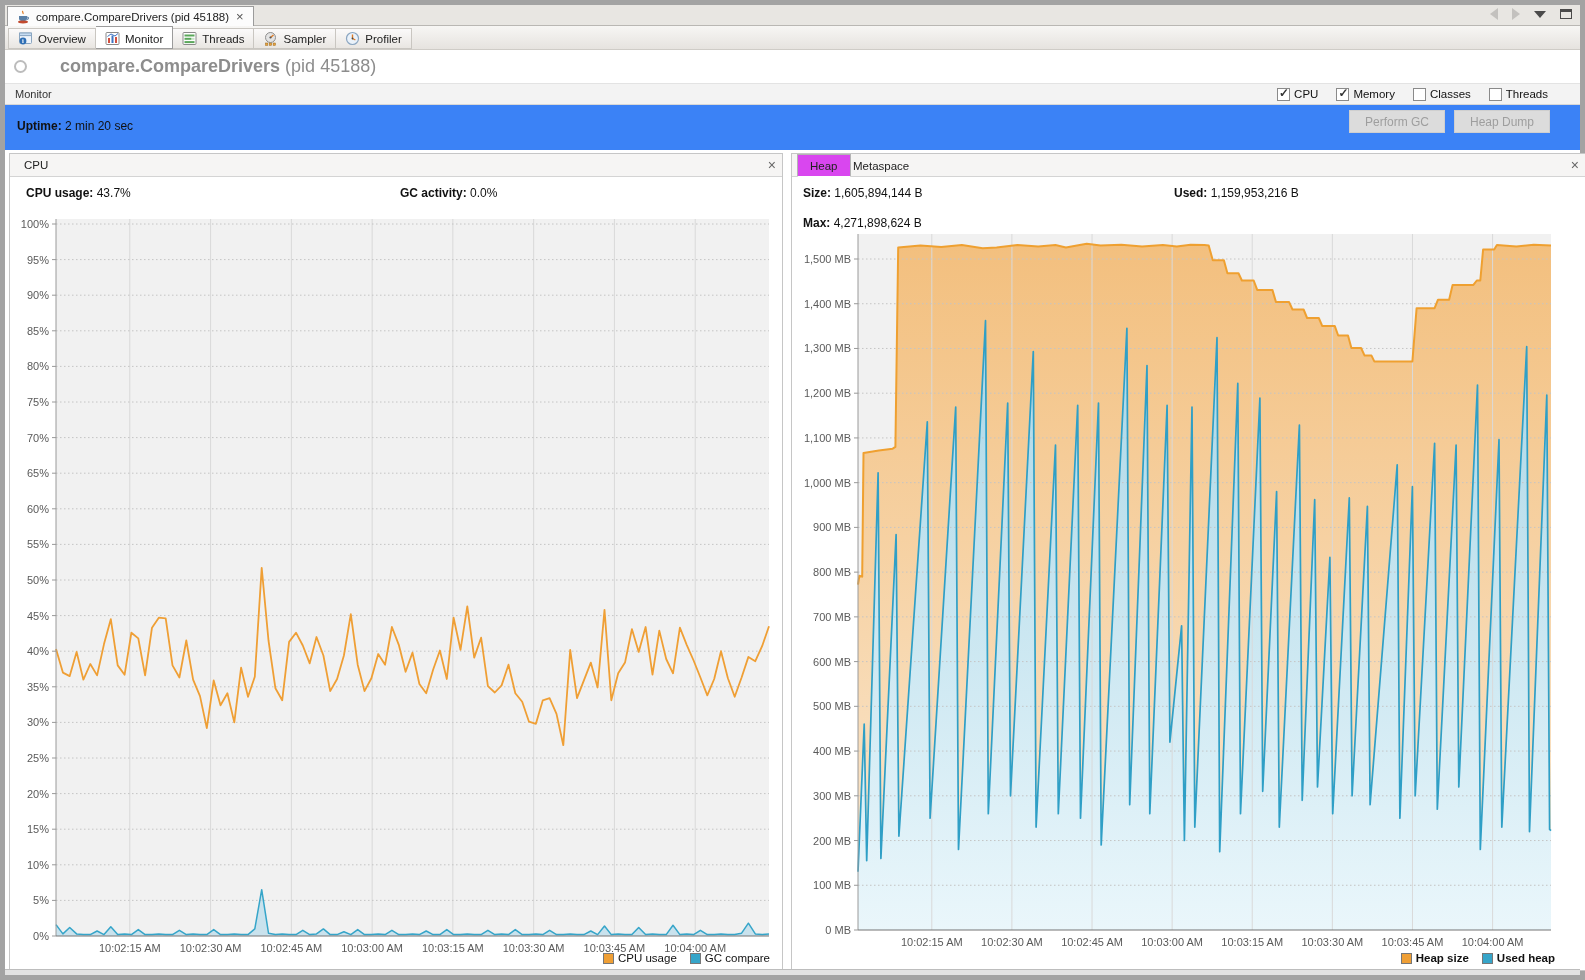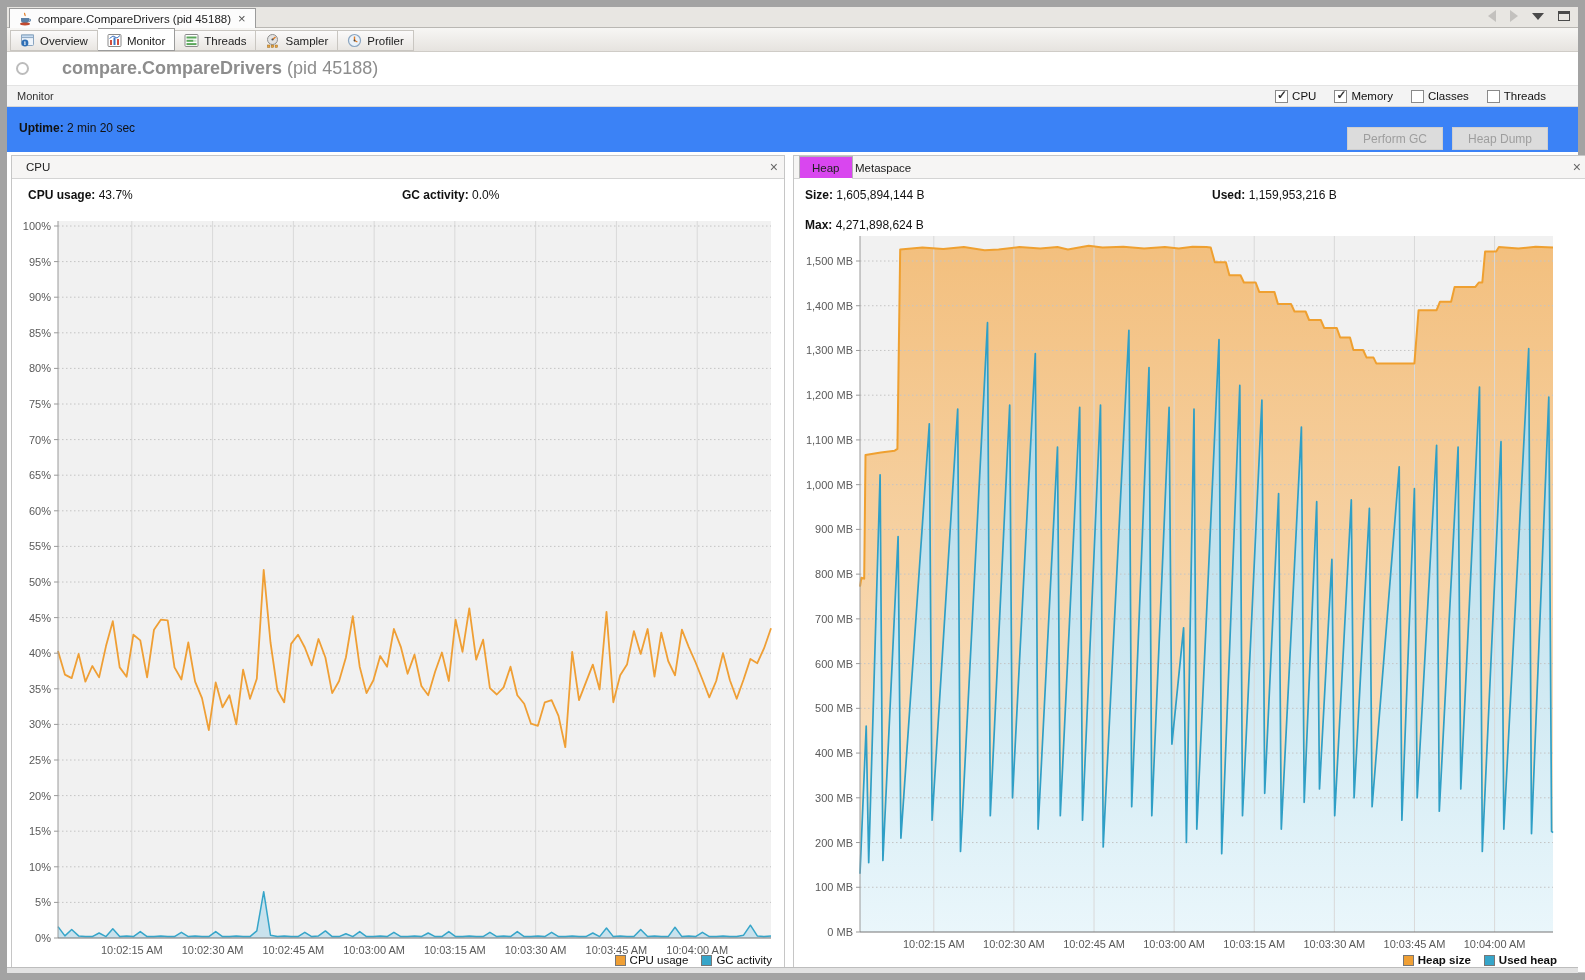--- a/index.html
+++ b/index.html
@@ -1,17 +1,17 @@
 <!DOCTYPE html>
 <html><head>
 <meta charset="utf-8">
 <style>
   * { margin:0; padding:0; box-sizing:border-box; }
   html,body { width:1585px; height:980px; background:#fff; font-family:"Liberation Sans",sans-serif; overflow:hidden; }
-  .window { position:relative; width:1585px; height:980px; border:7px solid #a3a3a3; background:#fff; }
+  .window { position:relative; width:1585px; height:980px; border:5px solid #a3a3a3; background:#fff; }
 
   
   .doc-tabbar { position:absolute; left:0; top:0; width:100%; height:21px; background:#e8e6e2; border-bottom:1px solid #b9b7b3; }
   .doc-tab { position:absolute; left:2px; top:1px; height:20px; background:#fcfcfc; border:1px solid #9b9b9b; border-bottom:none; display:flex; align-items:center; padding:0 7px; gap:5px; }
   .doc-tab-title { font-size:11.5px; color:#222; white-space:nowrap; }
   .tab-close { font-size:13px; color:#555; line-height:10px; padding:0 2px; cursor:default; }
   .tabbar-controls { position:absolute; right:8px; top:3px; display:flex; align-items:center; gap:14px; }
   .nav-arrow { width:0; height:0; border-top:6px solid transparent; border-bottom:6px solid transparent; }
   .nav-back { border-right:8px solid #c3c1be; }
   .nav-fwd  { border-left:8px solid #c3c1be; }
@@ -35,21 +35,21 @@
   .monitor-bar-label { font-size:11px; color:#333; }
   .cb-group { margin-left:auto; display:flex; align-items:center; gap:18px; }
   .cb-item { display:flex; align-items:center; gap:4px; font-size:11.5px; color:#111; }
   .cb { width:13px; height:13px; border:1px solid #8a8a8a; background:#fff; position:relative; display:inline-block; }
   .cb.checked::after { content:"✓"; position:absolute; left:1px; top:-3px; font-size:12px; font-weight:bold; color:#333; }
 
   
   .uptime-row { position:absolute; left:0; top:100px; width:100%; height:45px; background:#3b82f6; }
   .uptime { position:absolute; left:12px; top:14px; font-size:12px; color:#111; }
   .uptime b { font-weight:bold; }
-  .action-btns { position:absolute; right:30px; top:20px; display:flex; gap:9px;padding-left:10px; }
+  .action-btns { position:absolute; right:30px; top:5px; display:flex; gap:9px;padding-left:10px; }
   .ghost-btn { height:23px; padding:0 15px; background:#dcdcdc; border:1px solid #cfcfcf; color:#9e9e9e; font-size:12px; font-family:"Liberation Sans",sans-serif; }
 
   
   .panel { position:absolute; background:#fff; border:1px solid #c6c6c6; }
   .panel-cpu  { left:4px;   top:148px; width:774px; height:818px; }
   .panel-heap { left:786px; top:148px; width:795px; height:818px; }
   .panel-header { position:absolute; left:0; top:0; width:100%; height:23px; background:#f6f5f4; border-bottom:1px solid #d4d4d4; }
   .panel-header-label { position:absolute; left:14px; top:5px; font-size:11.5px; color:#222; }
   .panel-close { position:absolute; right:6px; top:3px; font-size:14px; color:#666; cursor:default; }
   .heap-tab { position:absolute; top:0; height:23px; display:flex; align-items:center; padding:0 12px; font-size:11.5px; color:#222; }
@@ -291,38 +291,38 @@
         <text x="604.4216" y="740" text-anchor="middle" font-size="11" fill="#5a5a5a" font-family="&quot;Liberation Sans&quot;,sans-serif">10:03:45 AM</text>
         <text x="685.2044999999999" y="740" text-anchor="middle" font-size="11" fill="#5a5a5a" font-family="&quot;Liberation Sans&quot;,sans-serif">10:04:00 AM</text>
       </svg>
     <div class="legend legend-cpu">
       <span class="lg-item">
         <span class="swatch" style="background: rgb(239, 159, 53);"></span>
         <span>CPU usage</span>
       </span>
       <span class="lg-item">
         <span class="swatch" style="background: rgb(54, 165, 201);"></span>
-        <span>GC activity</span>
+        <span>GC compare</span>
       </span>
     </div>
   </div>
 
   <div class="panel panel-heap">
     <div class="panel-header">
       <div class="heap-tab selected">
           <span>Heap</span>
         </div>
       <div class="heap-tab plain">
           <span>Metaspace</span>
         </div>
       <span class="panel-close">×</span>
     </div>
     <div class="stat" style="left:11px; top:32px;"><b>Size:</b><span> 1,605,894,144 B</span></div>
     <div class="stat" style="left:11px; top:62px;"><b>Max:</b><span> 4,271,898,624 B</span></div>
-    <div class="stat" style="left:382px; top:32px;margin-left:36px;"><b>Used:</b><span> 1,159,953,216 B</span></div>
+    <div class="stat" style="left:382px; top:32px;"><b>Used:</b><span> 1,159,953,216 B</span></div>
     <svg id="heap-chart" class="chart-svg" width="793" height="756" viewBox="0 0 793 756">
         <defs>
           <linearGradient id="heap-grad-0" x1="0" y1="0" x2="0" y2="1">
             <stop offset="0%" stop-color="#f3bb74" stop-opacity="0.92"></stop>
             <stop offset="100%" stop-color="#fbe9d2" stop-opacity="0.95"></stop>
           </linearGradient>
           <linearGradient id="heap-grad-1" x1="0" y1="0" x2="0" y2="1">
             <stop offset="0%" stop-color="#a5d8ee" stop-opacity="0.92"></stop>
             <stop offset="100%" stop-color="#e9f7fd" stop-opacity="0.95"></stop>
           </linearGradient>

